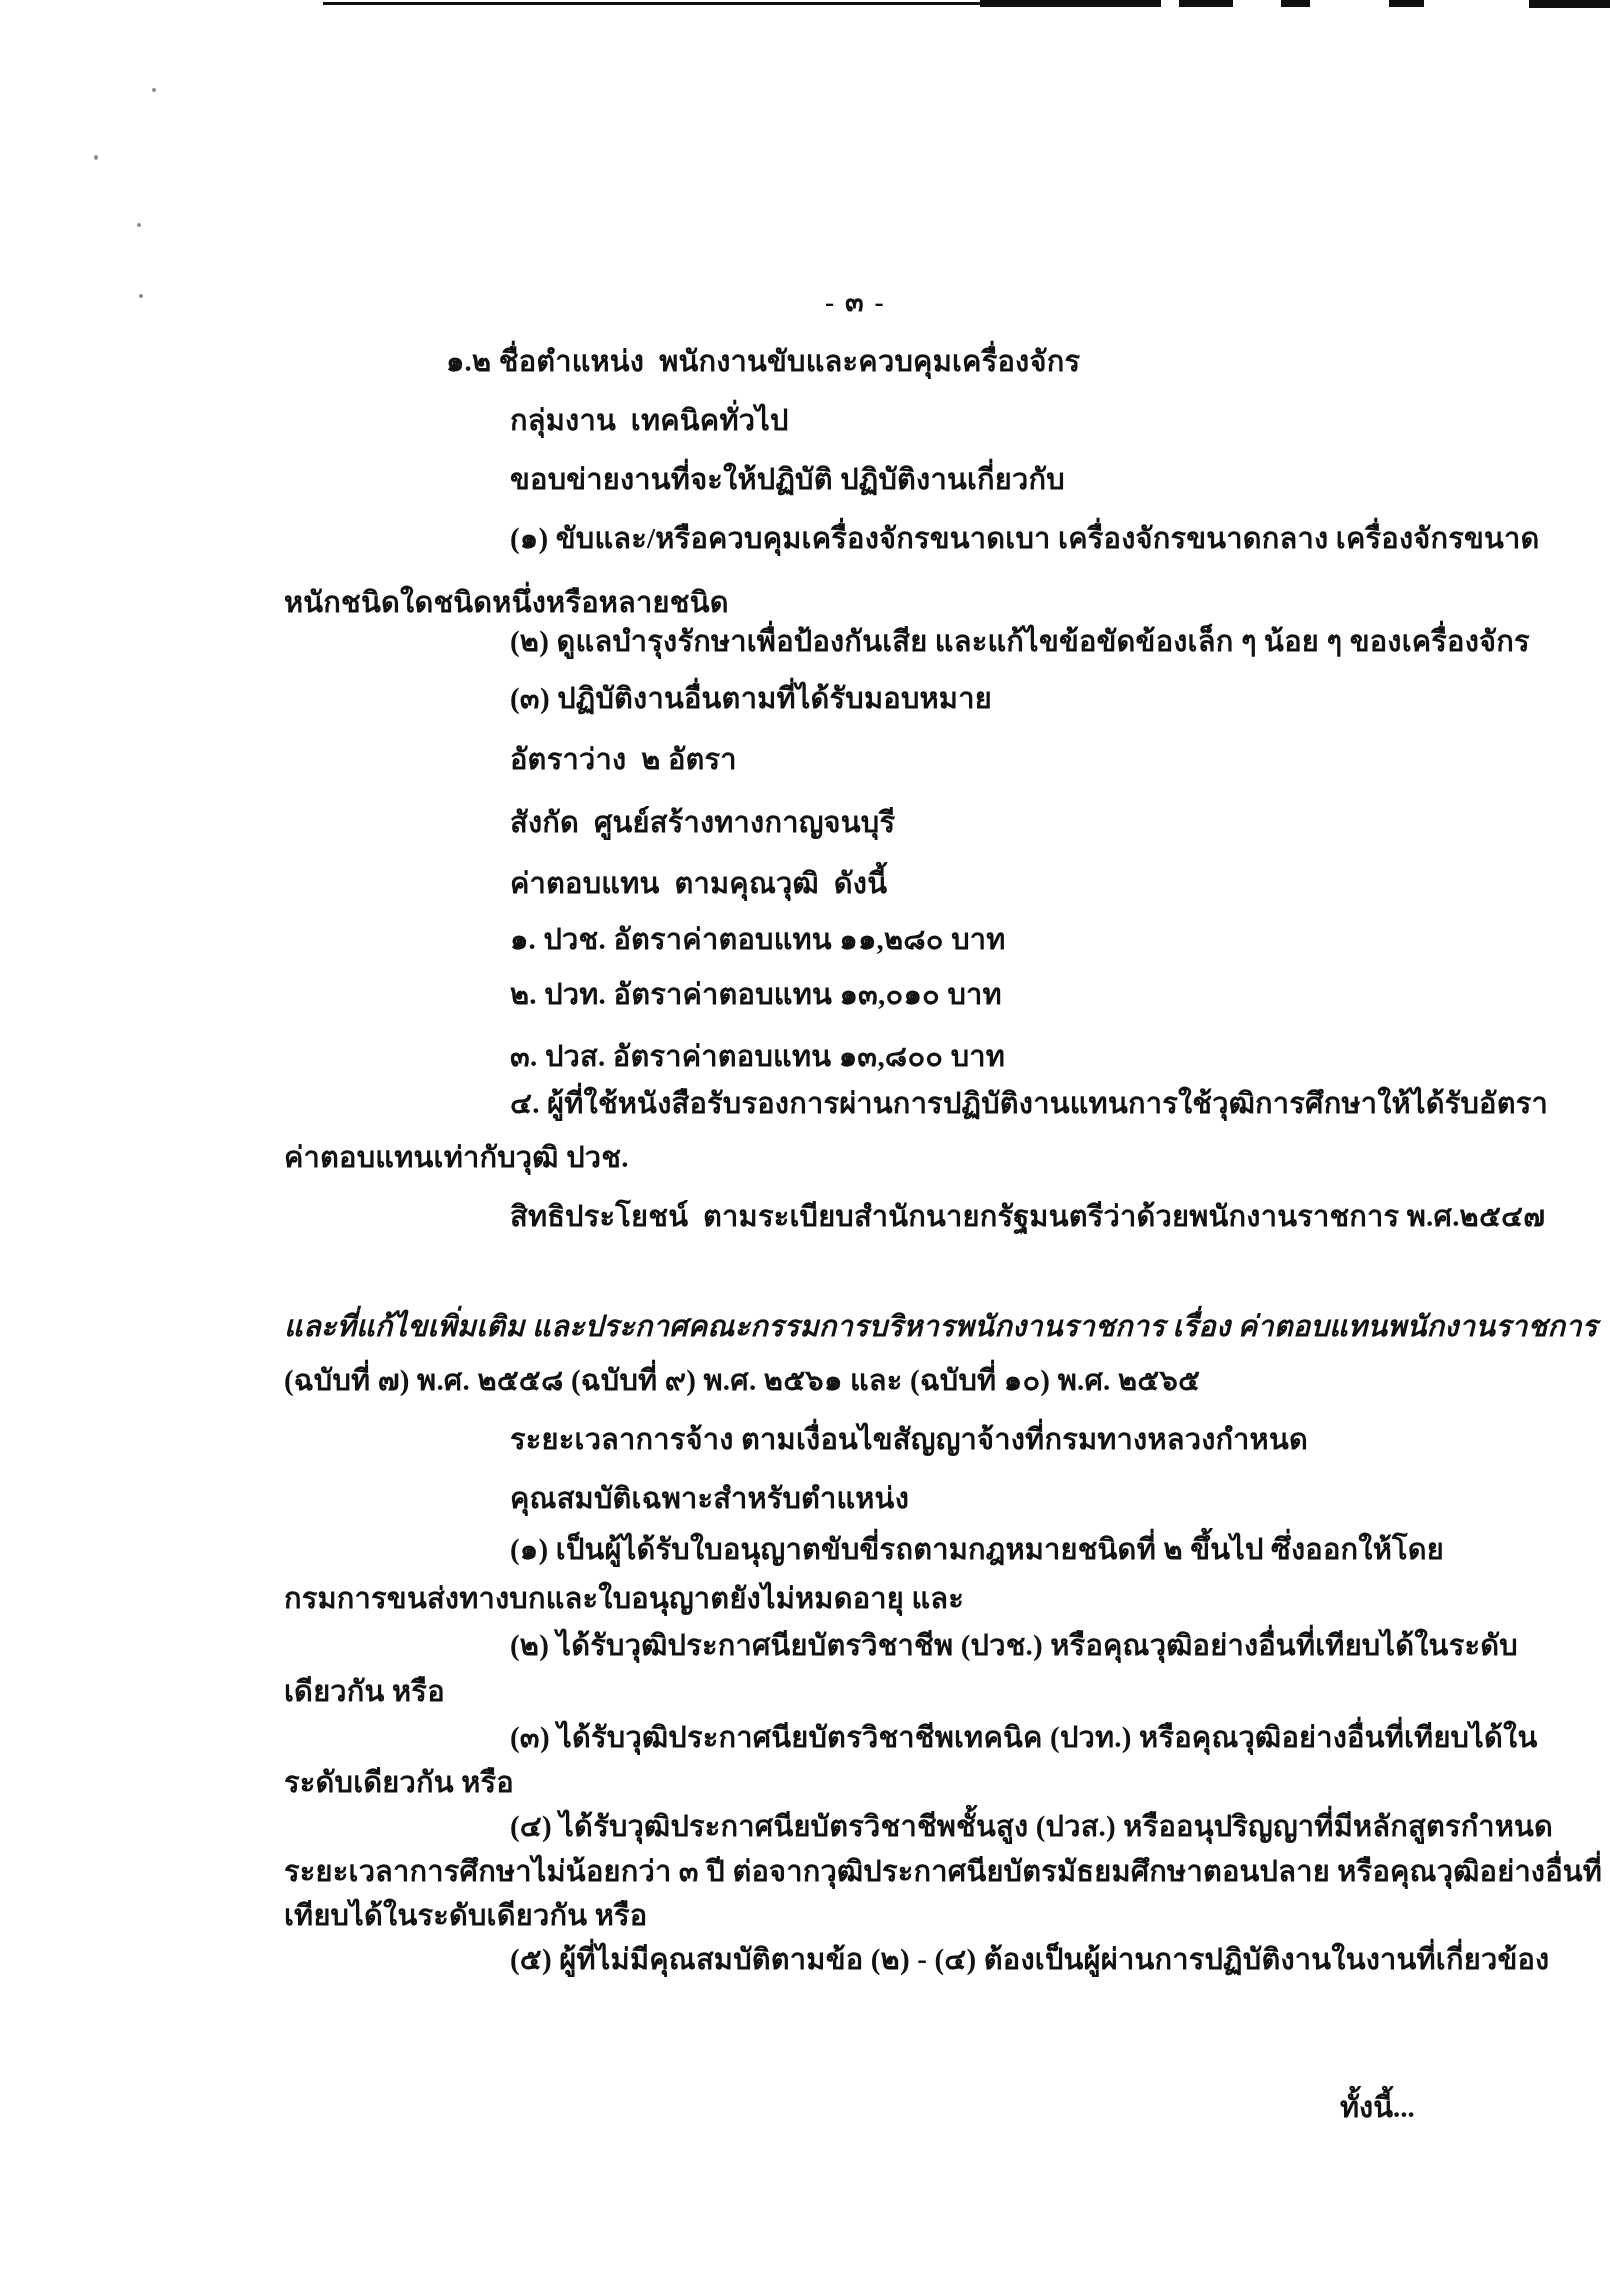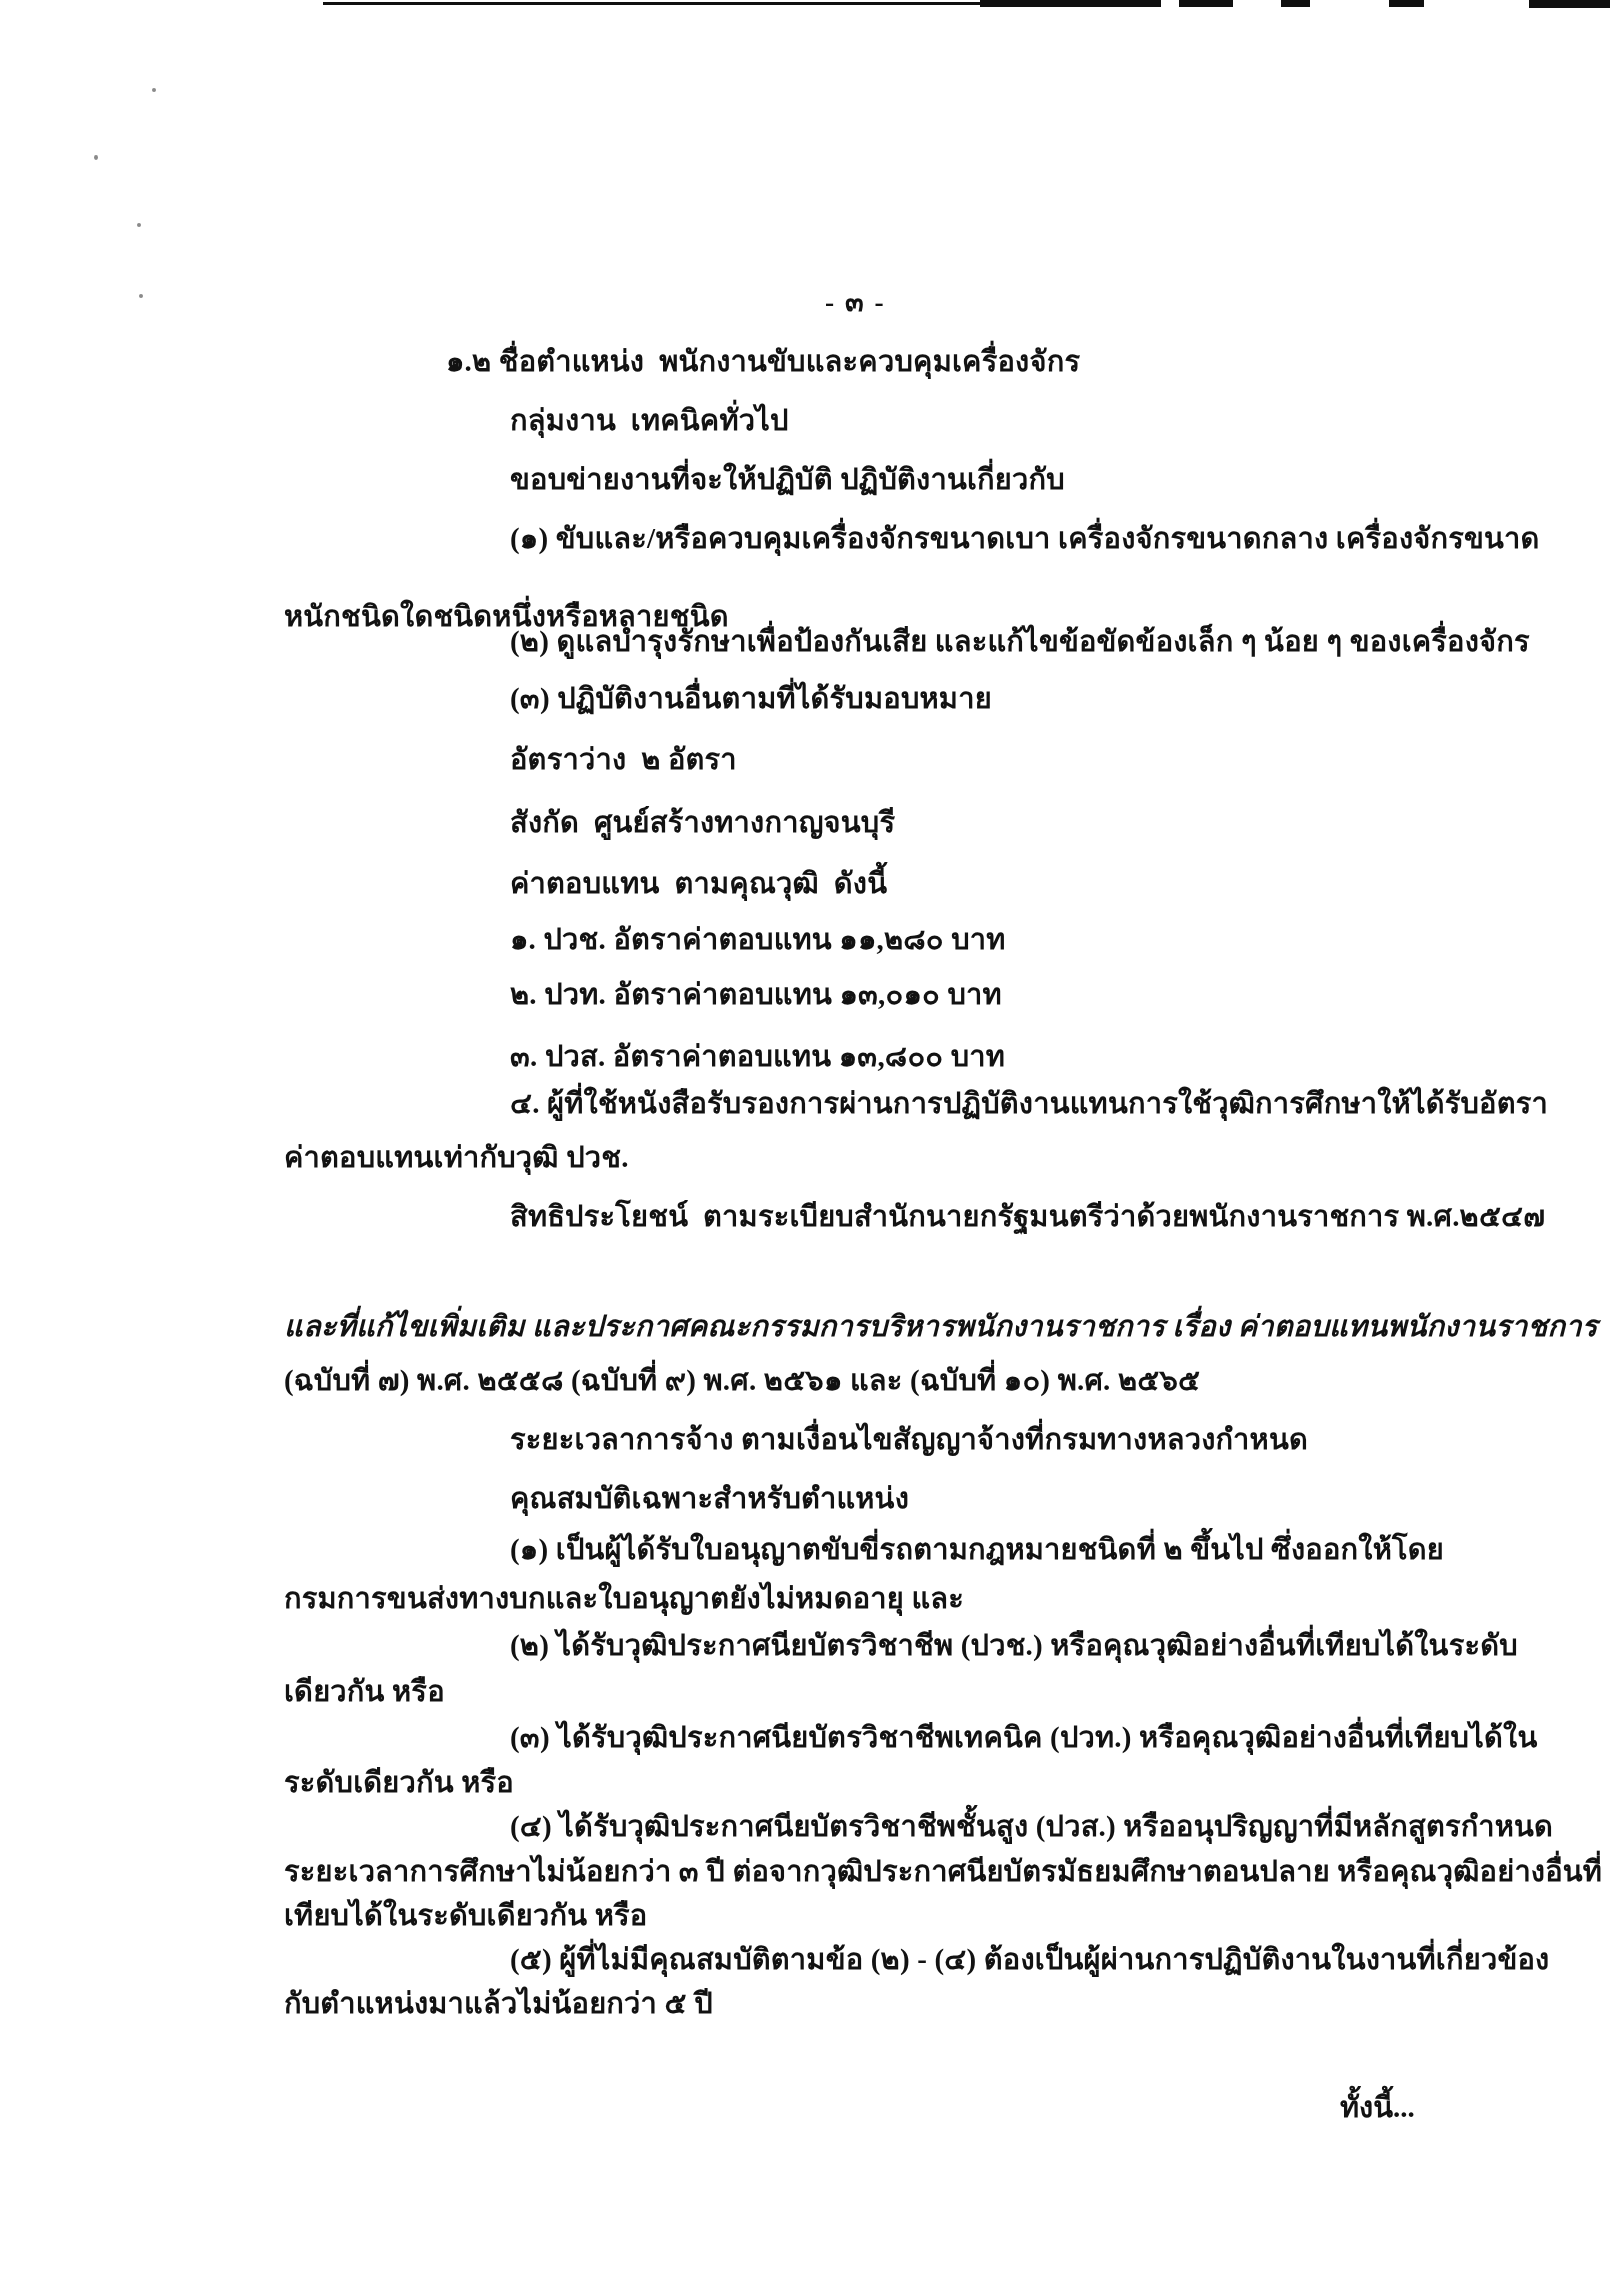--- a/index.html
+++ b/index.html
@@ -68,21 +68,21 @@
   <div class="speck" style="left:94px;  top:155px; width:3.9px; height:4.9px;"></div>
   <div class="speck" style="left:137px; top:223px; width:3.9px; height:3.9px;"></div>
   <div class="speck" style="left:139px; top:294px; width:3.9px; height:3.9px;"></div>
 
   <div class="pagenum" style="left:825px; top:280px;">- ๓ -</div>
 
   <div class="ln b" style="left:446px; top:341px;">๑.๒ ชื่อตำแหน่ง  พนักงานขับและควบคุมเครื่องจักร</div>
   <div class="ln b" style="left:510px; top:400px;">กลุ่มงาน  เทคนิคทั่วไป</div>
   <div class="ln b" style="left:510px; top:459px;">ขอบข่ายงานที่จะให้ปฏิบัติ ปฏิบัติงานเกี่ยวกับ</div>
   <div class="ln" style="left:510px; top:518px;">(๑) ขับและ/หรือควบคุมเครื่องจักรขนาดเบา เครื่องจักรขนาดกลาง เครื่องจักรขนาด</div>
-  <div class="ln" style="left:284px; top:596px;">หนักชนิดใดชนิดหนึ่งหรือหลายชนิด</div>
+  <div class="ln" style="left:284px; top:582px;">หนักชนิดใดชนิดหนึ่งหรือหลายชนิด</div>
   <div class="ln" style="left:510px; top:621px;">(๒) ดูแลบำรุงรักษาเพื่อป้องกันเสีย และแก้ไขข้อขัดข้องเล็ก ๆ น้อย ๆ ของเครื่องจักร</div>
   <div class="ln" style="left:510px; top:678px;">(๓) ปฏิบัติงานอื่นตามที่ได้รับมอบหมาย</div>
   <div class="ln b" style="left:510px; top:739px;">อัตราว่าง  ๒ อัตรา</div>
   <div class="ln b" style="left:510px; top:802px;">สังกัด  ศูนย์สร้างทางกาญจนบุรี</div>
   <div class="ln b" style="left:510px; top:863px;">ค่าตอบแทน  ตามคุณวุฒิ  ดังนี้</div>
   <div class="ln" style="left:510px; top:919px;">๑. ปวช. อัตราค่าตอบแทน ๑๑,๒๘๐ บาท</div>
   <div class="ln" style="left:510px; top:974px;">๒. ปวท. อัตราค่าตอบแทน ๑๓,๐๑๐ บาท</div>
   <div class="ln" style="left:510px; top:1036px;">๓. ปวส. อัตราค่าตอบแทน ๑๓,๘๐๐ บาท</div>
   <div class="ln" style="left:510px; top:1083px;">๔. ผู้ที่ใช้หนังสือรับรองการผ่านการปฏิบัติงานแทนการใช้วุฒิการศึกษาให้ได้รับอัตรา</div>
   <div class="ln" style="left:284px; top:1137px;">ค่าตอบแทนเท่ากับวุฒิ ปวช.</div>
@@ -94,18 +94,17 @@
   <div class="ln" style="left:510px; top:1529px;">(๑) เป็นผู้ได้รับใบอนุญาตขับขี่รถตามกฎหมายชนิดที่ ๒ ขึ้นไป ซึ่งออกให้โดย</div>
   <div class="ln" style="left:284px; top:1578px;">กรมการขนส่งทางบกและใบอนุญาตยังไม่หมดอายุ และ</div>
   <div class="ln" style="left:510px; top:1625px;">(๒) ได้รับวุฒิประกาศนียบัตรวิชาชีพ (ปวช.) หรือคุณวุฒิอย่างอื่นที่เทียบได้ในระดับ</div>
   <div class="ln" style="left:284px; top:1671px;">เดียวกัน หรือ</div>
   <div class="ln" style="left:510px; top:1717px;">(๓) ได้รับวุฒิประกาศนียบัตรวิชาชีพเทคนิค (ปวท.) หรือคุณวุฒิอย่างอื่นที่เทียบได้ใน</div>
   <div class="ln" style="left:284px; top:1762px;">ระดับเดียวกัน หรือ</div>
   <div class="ln" style="left:510px; top:1806px;">(๔) ได้รับวุฒิประกาศนียบัตรวิชาชีพชั้นสูง (ปวส.) หรืออนุปริญญาที่มีหลักสูตรกำหนด</div>
   <div class="ln" style="left:284px; top:1851px;">ระยะเวลาการศึกษาไม่น้อยกว่า ๓ ปี ต่อจากวุฒิประกาศนียบัตรมัธยมศึกษาตอนปลาย หรือคุณวุฒิอย่างอื่นที่</div>
   <div class="ln" style="left:284px; top:1895px;">เทียบได้ในระดับเดียวกัน หรือ</div>
   <div class="ln" style="left:510px; top:1939px;">(๕) ผู้ที่ไม่มีคุณสมบัติตามข้อ (๒) - (๔) ต้องเป็นผู้ผ่านการปฏิบัติงานในงานที่เกี่ยวข้อง</div>
-  <div class="ln" style="left:284px; top:1983px;">กับตำแหน่งมาแล้วไม่น้อยกว่า ๕ ปี</div>
 
   <div class="cont" style="left:1340px; top:2084px;text-align:right;">ทั้งนี้...</div>
 
 </div>
 
 
 </body></html>

